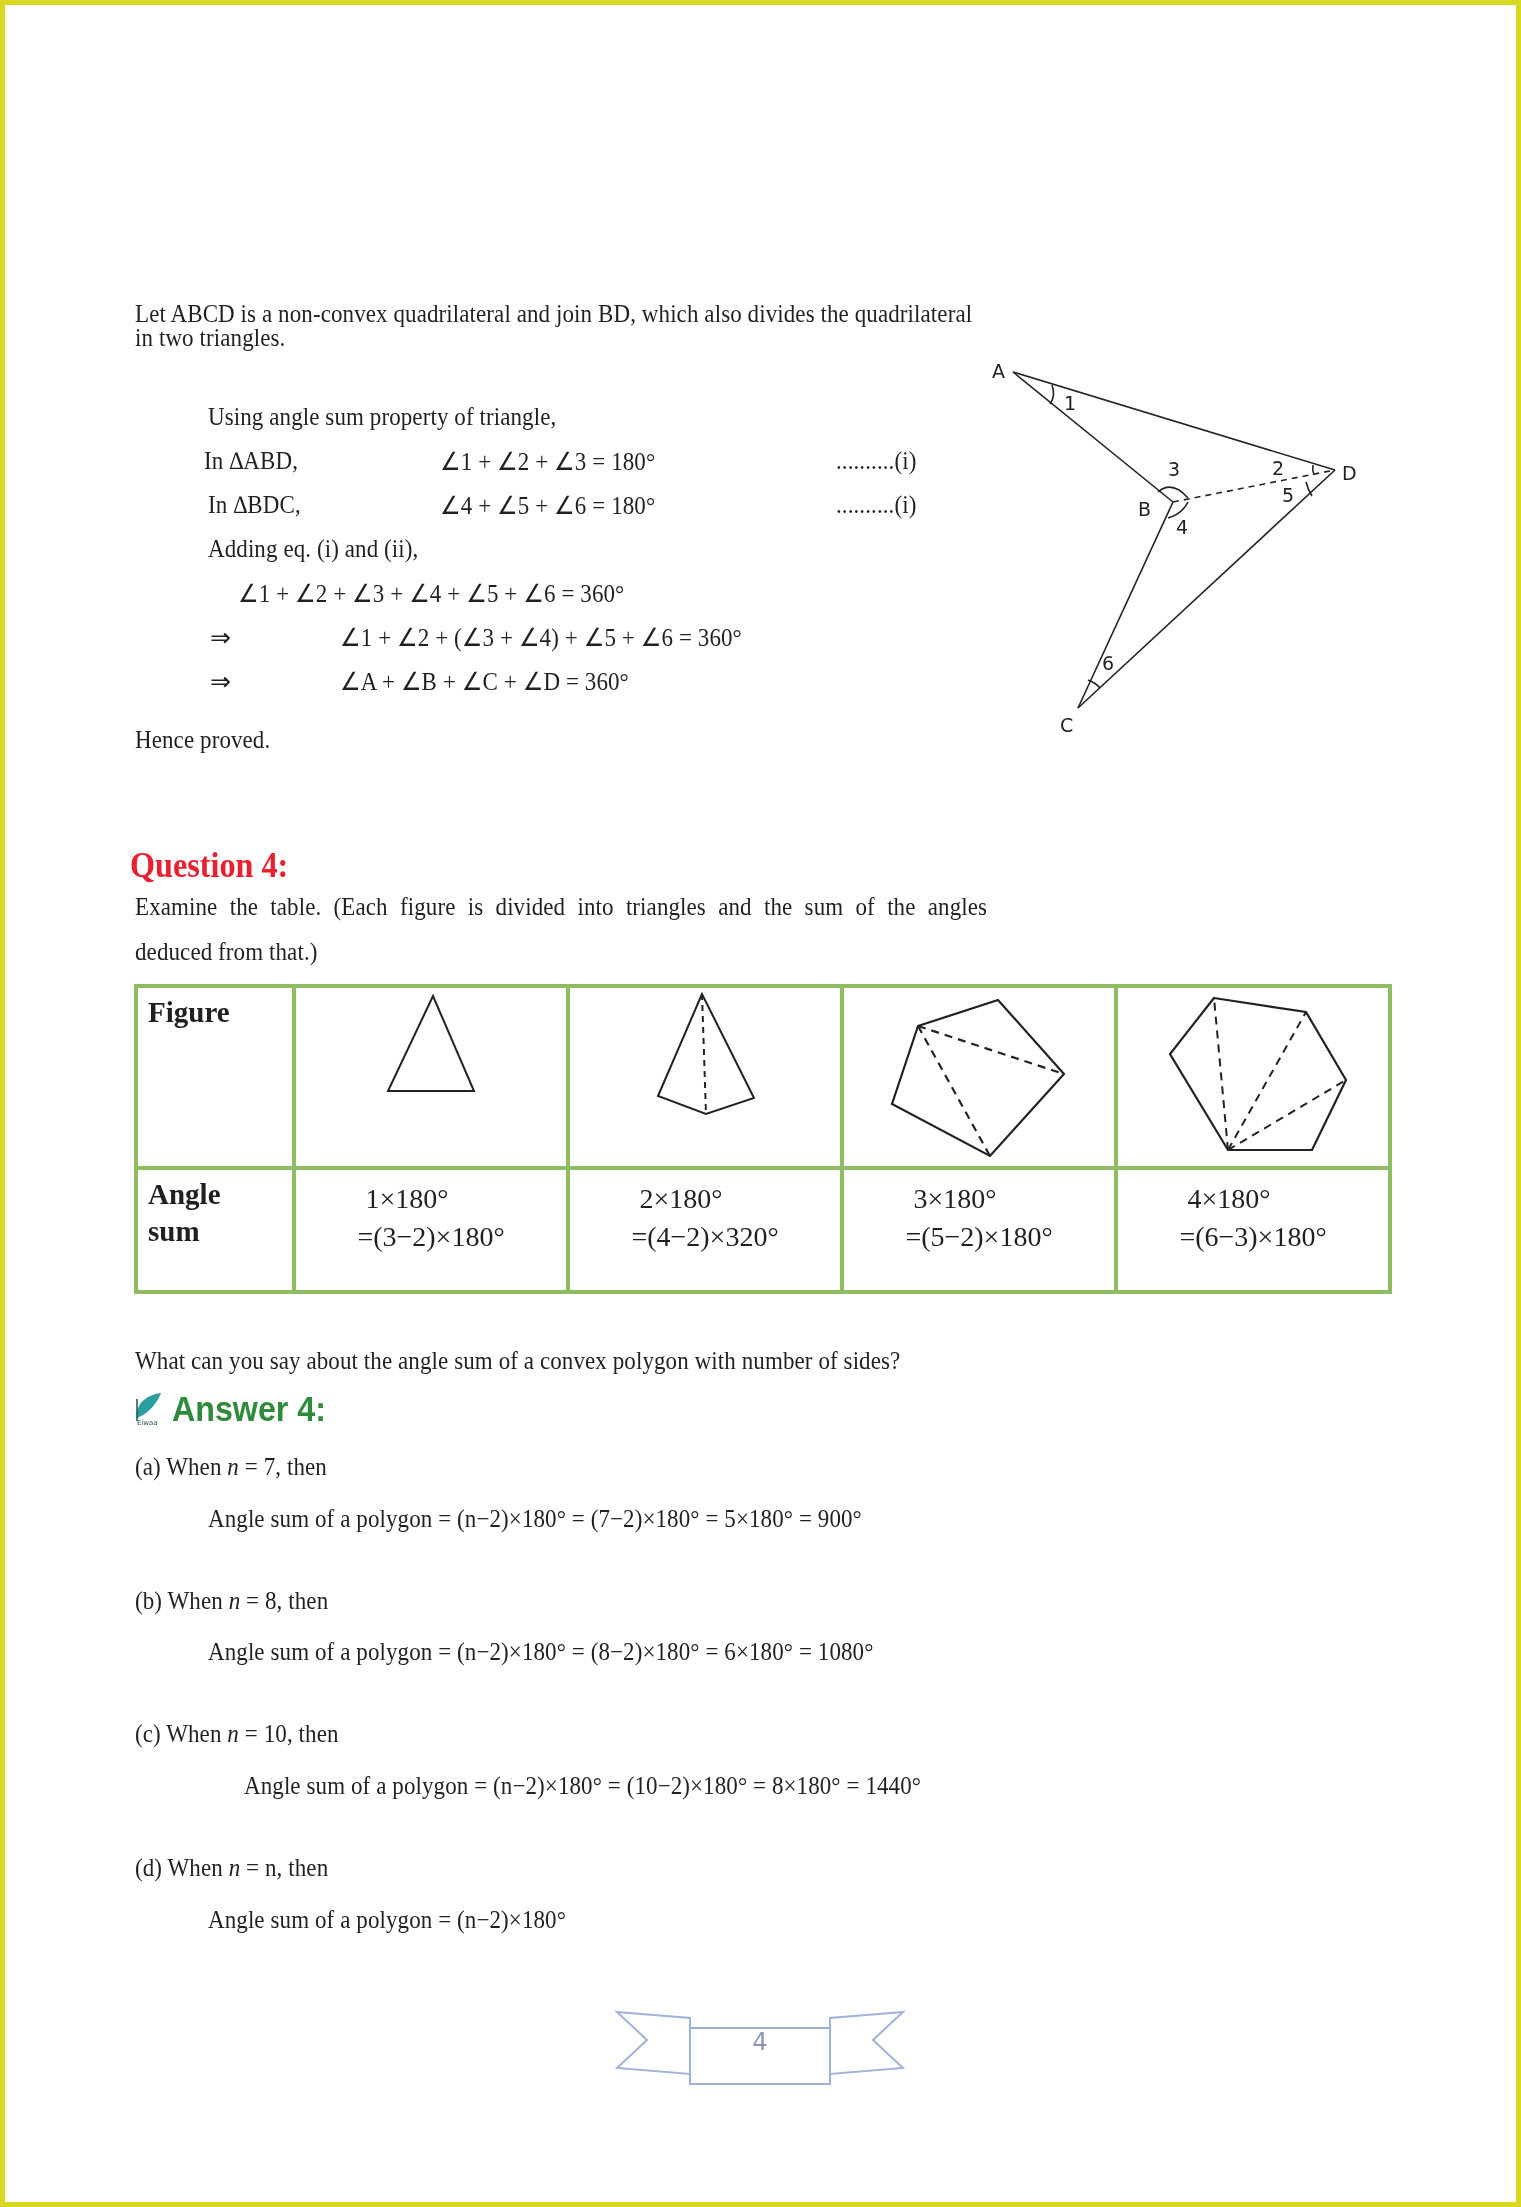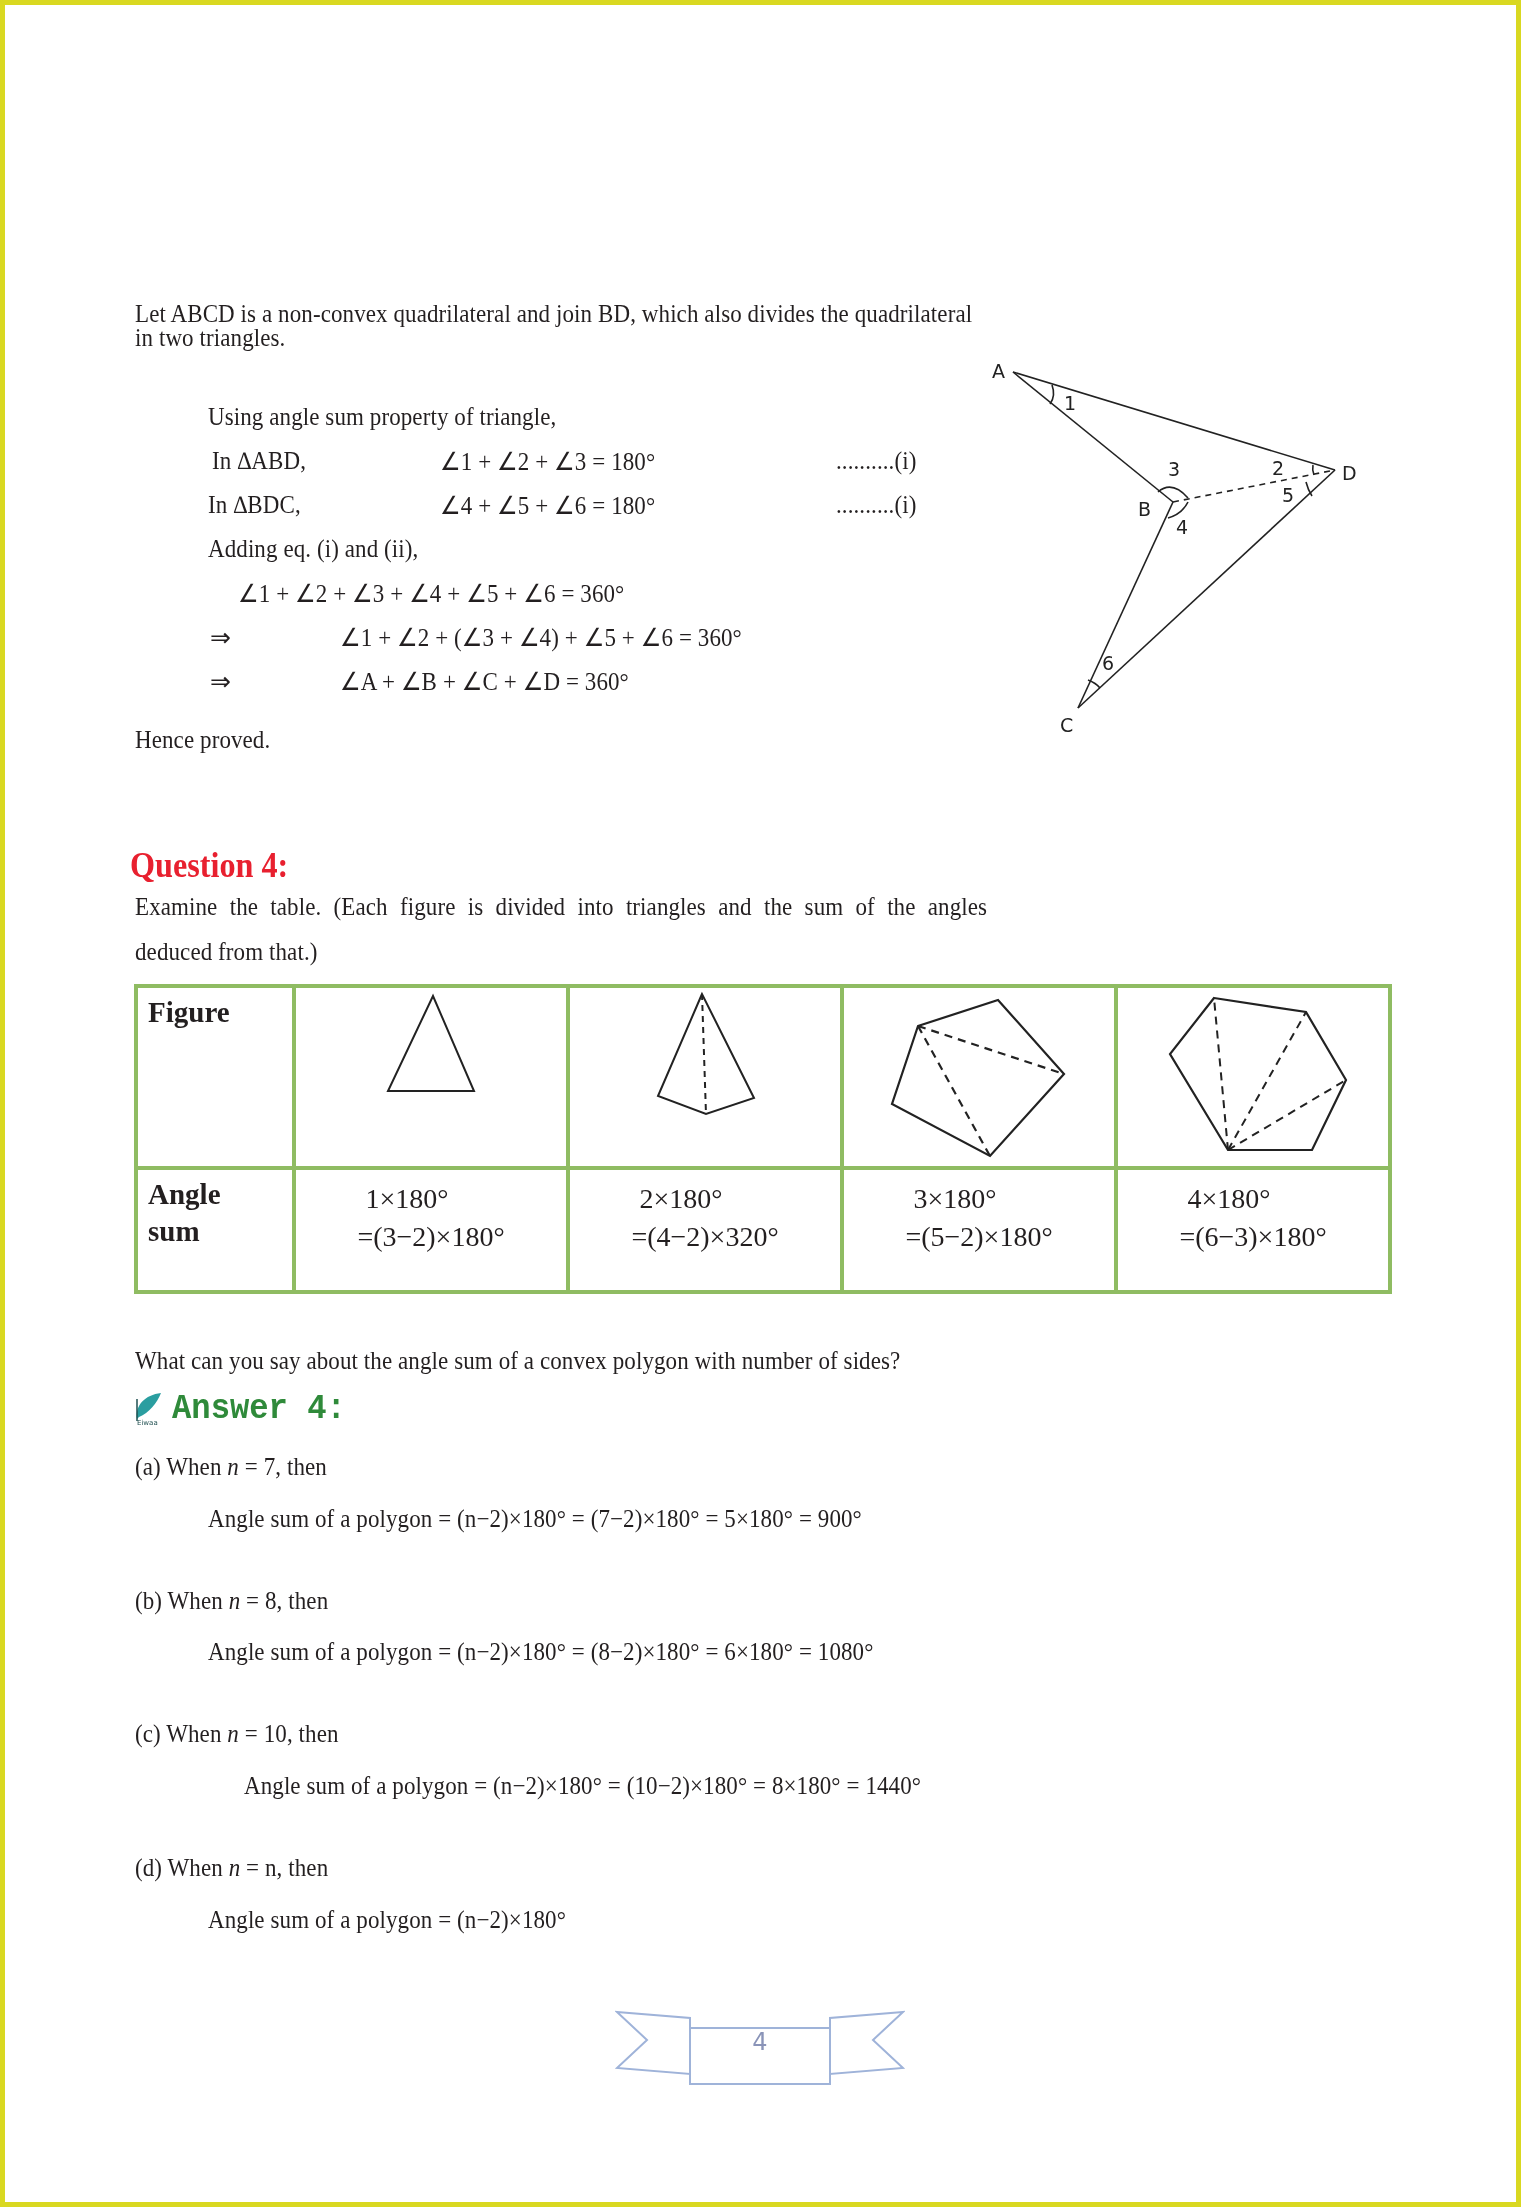--- a/index.html
+++ b/index.html
@@ -15,21 +15,21 @@
   .abs { position: absolute; white-space: nowrap; }
   .body-text {
     font-family: "Liberation Serif", serif; font-size: 25px; letter-spacing: 0.1px;
     color: #231f20; transform-origin: left top;
   }
   .narrow { transform: scaleX(0.92); transform-origin: left center; display: inline-block; }
   .q-title {
     font-family: "Liberation Serif", serif; font-weight: bold; font-size: 35px; color: #e8202f;
   }
   .a-title {
-    font-family: Liberation Mono, monospace; font-weight: bold; font-size: 35px; color: #2f8a3a;
+    font-family: Liberation Sans, sans-serif; font-weight: bold; font-size: 35px; color: #2f8a3a;
   }
   .math { font-family: "Liberation Serif", serif; }
   .italic { font-style: italic; }
   table.q-table {
     position: absolute; left: 134px; top: 984px; width: 1254px;
     border-collapse: collapse; table-layout: fixed;
   }
   table.q-table td {
     border: 4px solid #8fbc62; padding: 0; vertical-align: top;
     font-family: "Liberation Serif", serif; font-size: 28px;
@@ -53,21 +53,21 @@
   <span class="narrow">Let ABCD is a non-convex quadrilateral and join BD, which also divides the quadrilateral</span>
 </div>
 <div class="abs body-text" style="left:135px; top:324px;">
   <span class="narrow">in two triangles.</span>
 </div>
 
 <div class="abs body-text" style="left:208px; top:403px;">
   <span class="narrow">Using angle sum property of triangle,</span>
 </div>
 
-<div class="abs body-text" style="left:212px; top:447px;">
+<div class="abs body-text" style="left:204px; top:447px;">
   <span class="narrow">In  ∆ABD,</span>
 </div>
 <div class="abs body-text" style="left:440px; top:447px;">
   <span class="narrow">∠1 + ∠2 + ∠3 = 180°</span>
 </div>
 <div class="abs body-text" style="left:836px; top:447px;">
   <span class="narrow">..........(i)</span>
 </div>
 
 <div class="abs body-text" style="left:208px; top:491px;">

